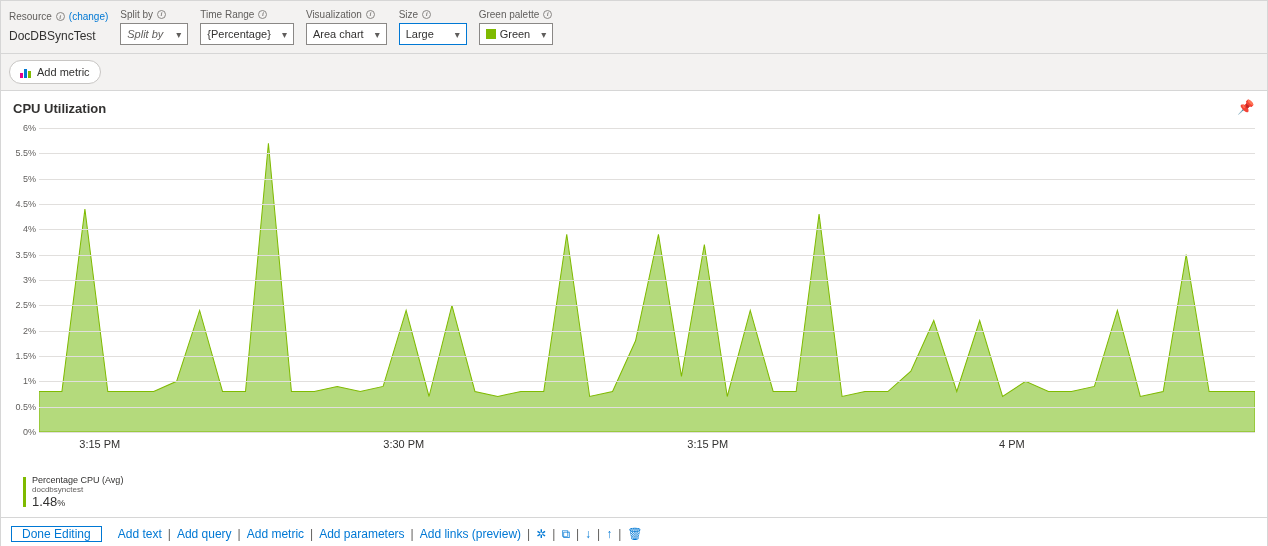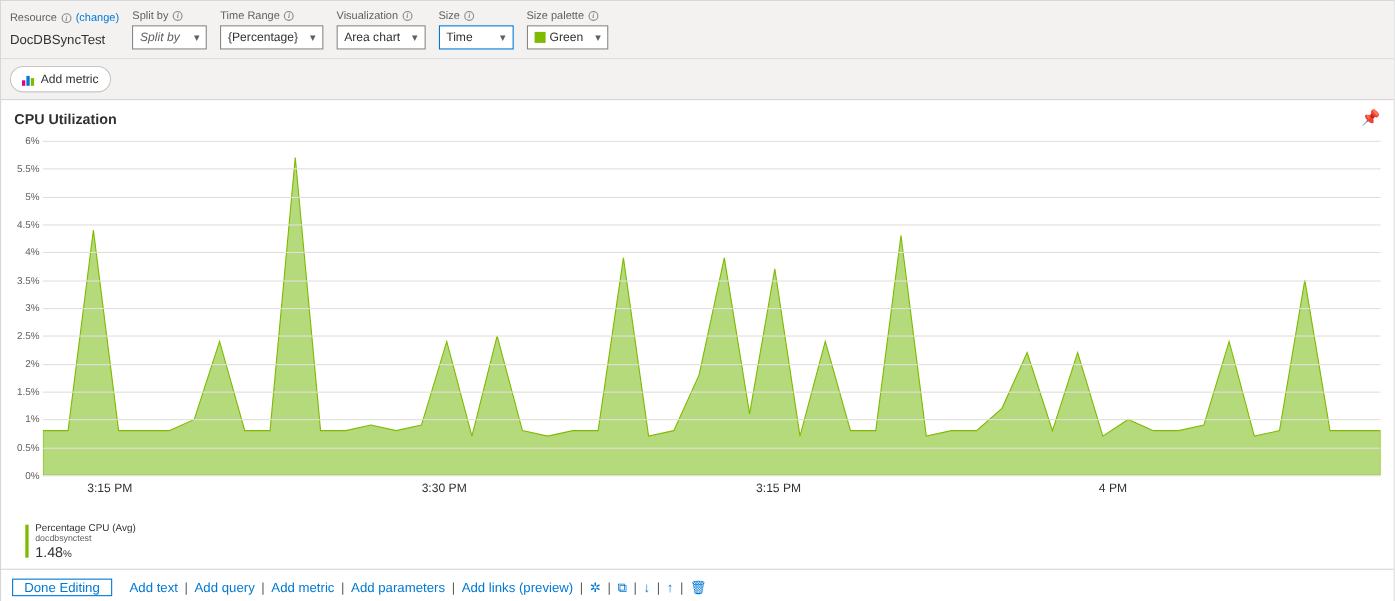--- a/index.html
+++ b/index.html
@@ -86,26 +86,26 @@
       <div class="select">
           <span>Area chart</span>
         </div>
     </div>
     <div class="group">
       <div class="group-label">
         <span>Size</span>
         <span class="info-icon">i</span>
       </div>
       <div class="select blue">
-          <span>Time</span>
-        </div>
-    </div>
-    <div class="group">
-      <div class="group-label">
-        <span>Size palette</span>
+          <span>Large</span>
+        </div>
+    </div>
+    <div class="group">
+      <div class="group-label">
+        <span>Green palette</span>
         <span class="info-icon">i</span>
       </div>
       <div class="select">
           <span class="swatch"></span>
           <span>Green</span>
         </div>
     </div>
   </div>
 
   <div class="pill-row">

